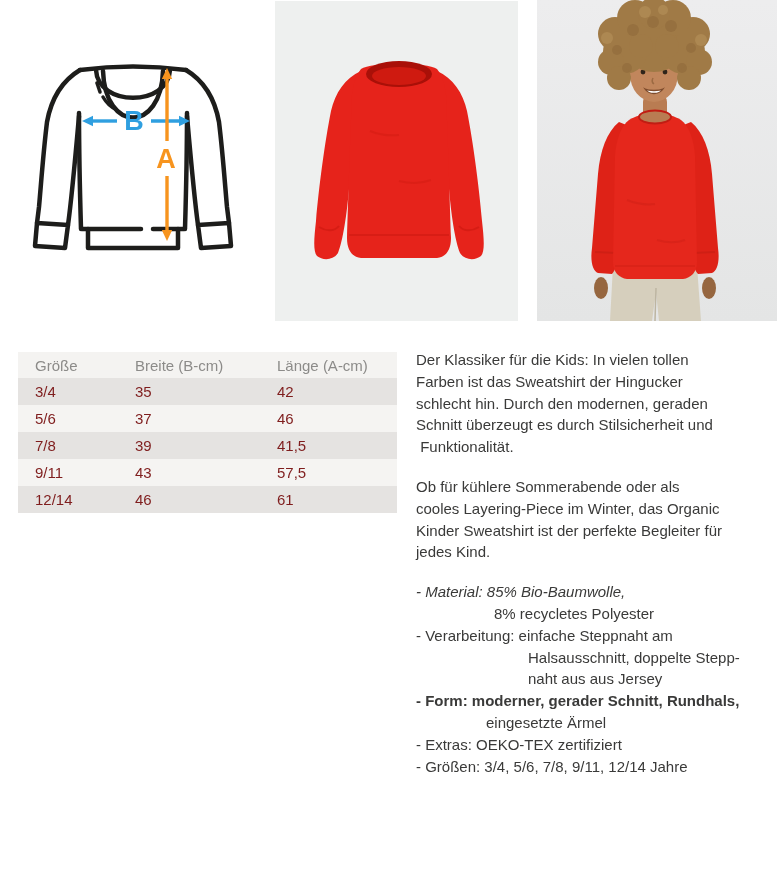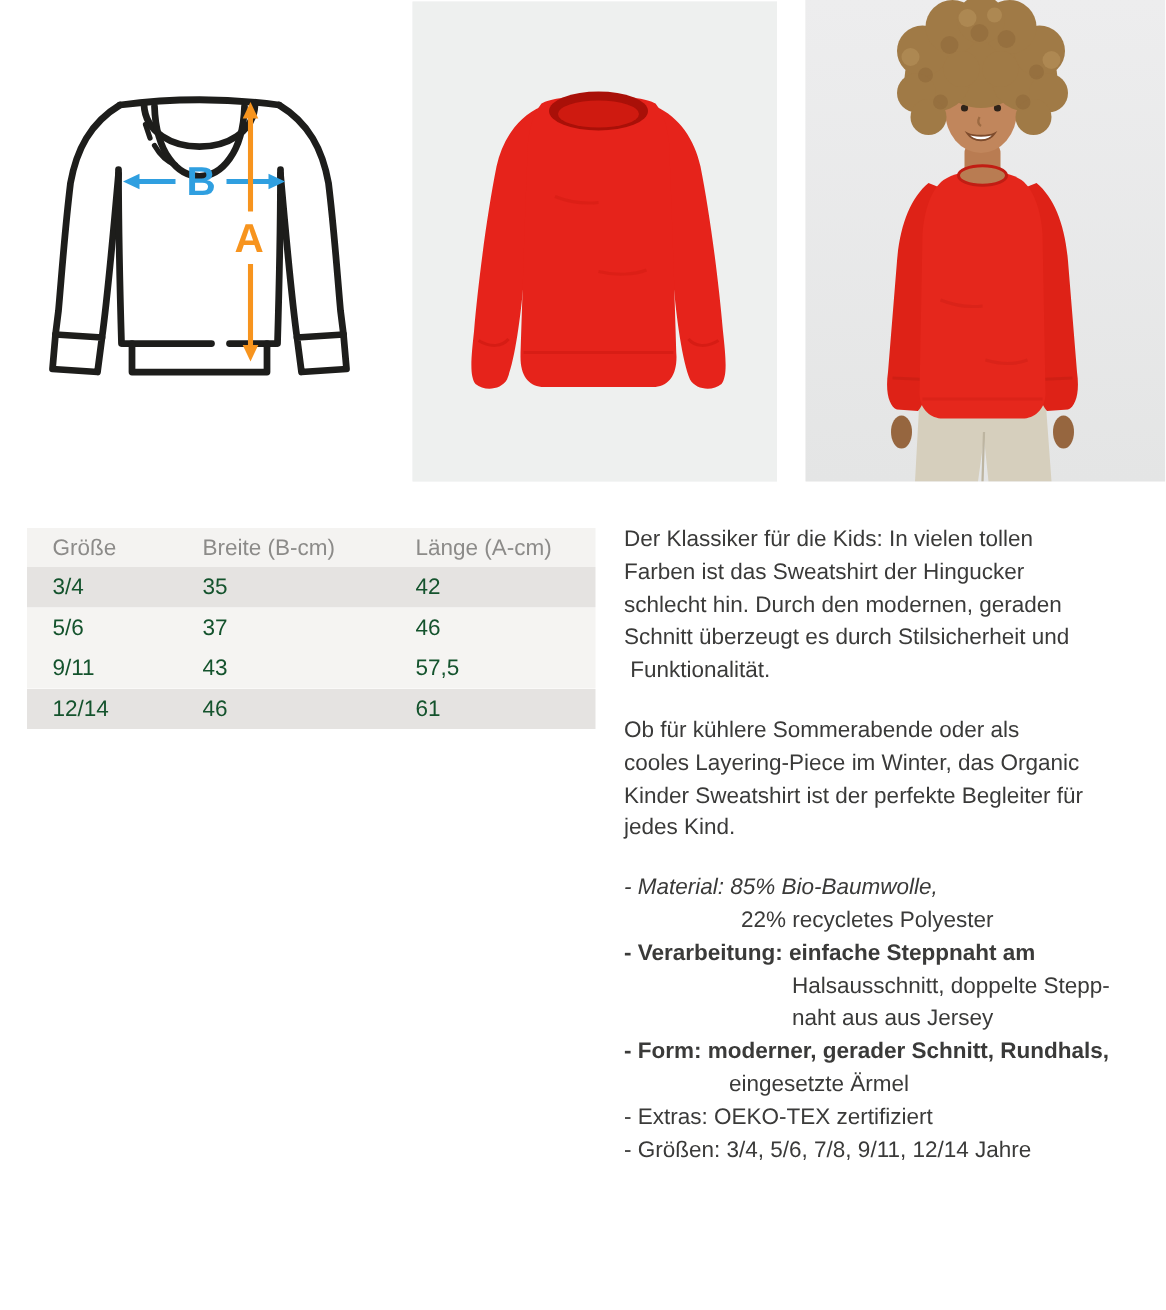--- a/index.html
+++ b/index.html
@@ -15,21 +15,21 @@
 
   .size-table{
     position:absolute;left:18px;top:352px;width:379px;
     border-collapse:collapse;font-size:15px;table-layout:fixed;
   }
   .size-table th{
     background:#f4f3f1;color:#8c8b89;font-weight:400;text-align:left;
     height:26px;padding:0 0 0 17px;white-space:nowrap;overflow:hidden;margin-left:19px;
   }
   .size-table td{
-    height:27px;padding:0 0 0 17px;color:#14532d;background:#f5f4f2;
+    height:27px;padding:0 0 0 17px;color:#7f1d1d;background:#f5f4f2;
     white-space:nowrap;overflow:hidden;
   }
   .size-table tr.alt td{background:#e5e3e1;}
 
   .description{
     position:absolute;left:416px;top:349px;width:350px;
     color:#3a3a39;font-size:15px;line-height:21.8px;
   }
   .para{margin:0 0 18px 0;}
   .tline{white-space:pre;}
@@ -204,20 +204,25 @@
         <tr class="alt">
           <td>3/4</td>
           <td>35</td>
           <td>42</td>
         </tr>
         <tr>
           <td>5/6</td>
           <td>37</td>
           <td>46</td>
         </tr>
+        <tr class="alt">
+          <td>7/8</td>
+          <td>39</td>
+          <td>41,5</td>
+        </tr>
         <tr>
           <td>9/11</td>
           <td>43</td>
           <td>57,5</td>
         </tr>
         <tr class="alt">
           <td>12/14</td>
           <td>46</td>
           <td>61</td>
         </tr>
@@ -235,22 +240,22 @@
         </div>
         <div class="para">
           <div class="tline">Ob für kühlere Sommerabende oder als</div>
           <div class="tline">cooles Layering-Piece im Winter, das Organic</div>
           <div class="tline">Kinder Sweatshirt ist der perfekte Begleiter für</div>
           <div class="tline">jedes Kind.</div>
         </div>
       </div>
     <div>
         <div class="tline" style="padding-left: 0px; font-style: italic;">- Material: 85% Bio-Baumwolle,</div>
-        <div class="tline" style="padding-left: 78px;">22% recycletes Polyester</div>
-        <div class="tline" style="padding-left: 0px; font-weight: bold;">- Verarbeitung: einfache Steppnaht am</div>
+        <div class="tline" style="padding-left: 78px;">8% recycletes Polyester</div>
+        <div class="tline" style="padding-left: 0px;">- Verarbeitung: einfache Steppnaht am</div>
         <div class="tline" style="padding-left: 112px;">Halsausschnitt, doppelte Stepp-</div>
         <div class="tline" style="padding-left: 112px;">naht aus aus Jersey</div>
         <div class="tline" style="padding-left: 0px; font-weight: bold;">- Form: moderner, gerader Schnitt, Rundhals,</div>
         <div class="tline" style="padding-left: 70px;">eingesetzte Ärmel</div>
         <div class="tline" style="padding-left: 0px;">- Extras: OEKO-TEX zertifiziert</div>
         <div class="tline" style="padding-left: 0px;">- Größen: 3/4, 5/6, 7/8, 9/11, 12/14 Jahre</div>
       </div>
   </div>
 
 </div>

